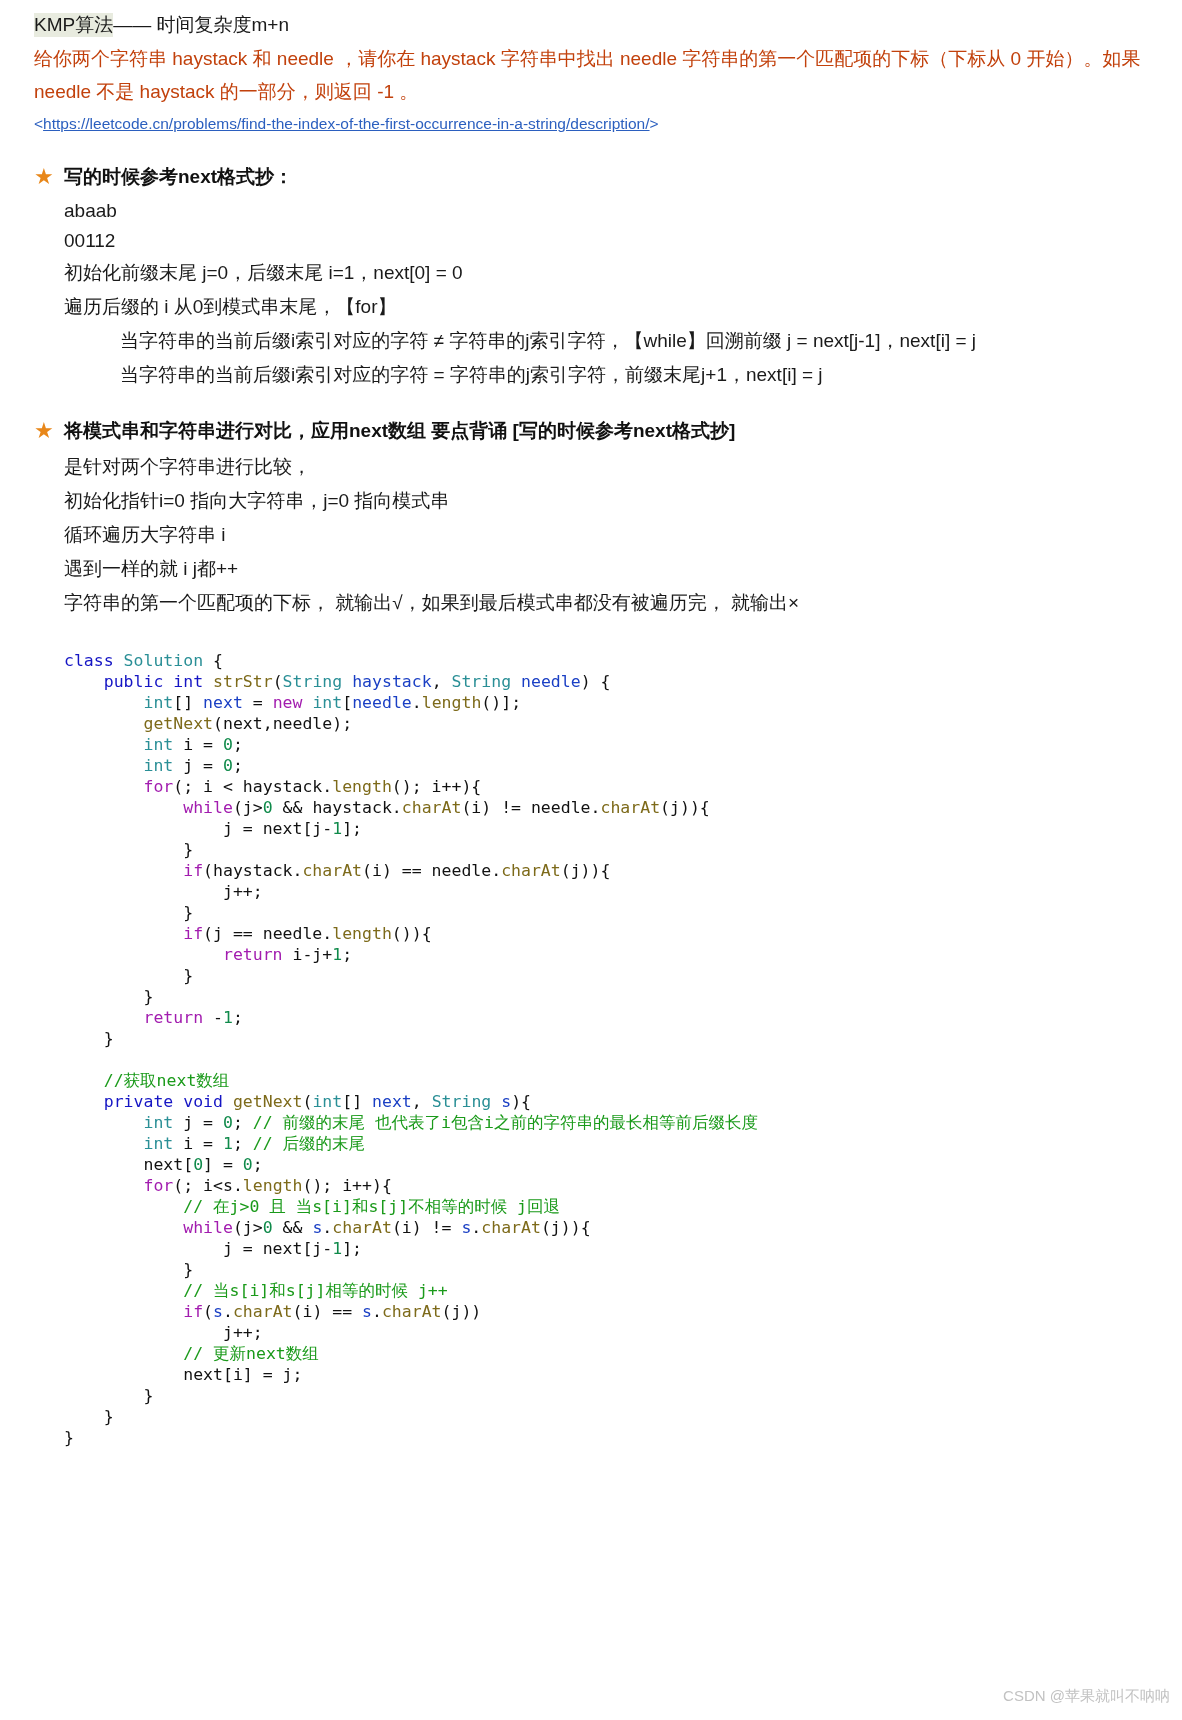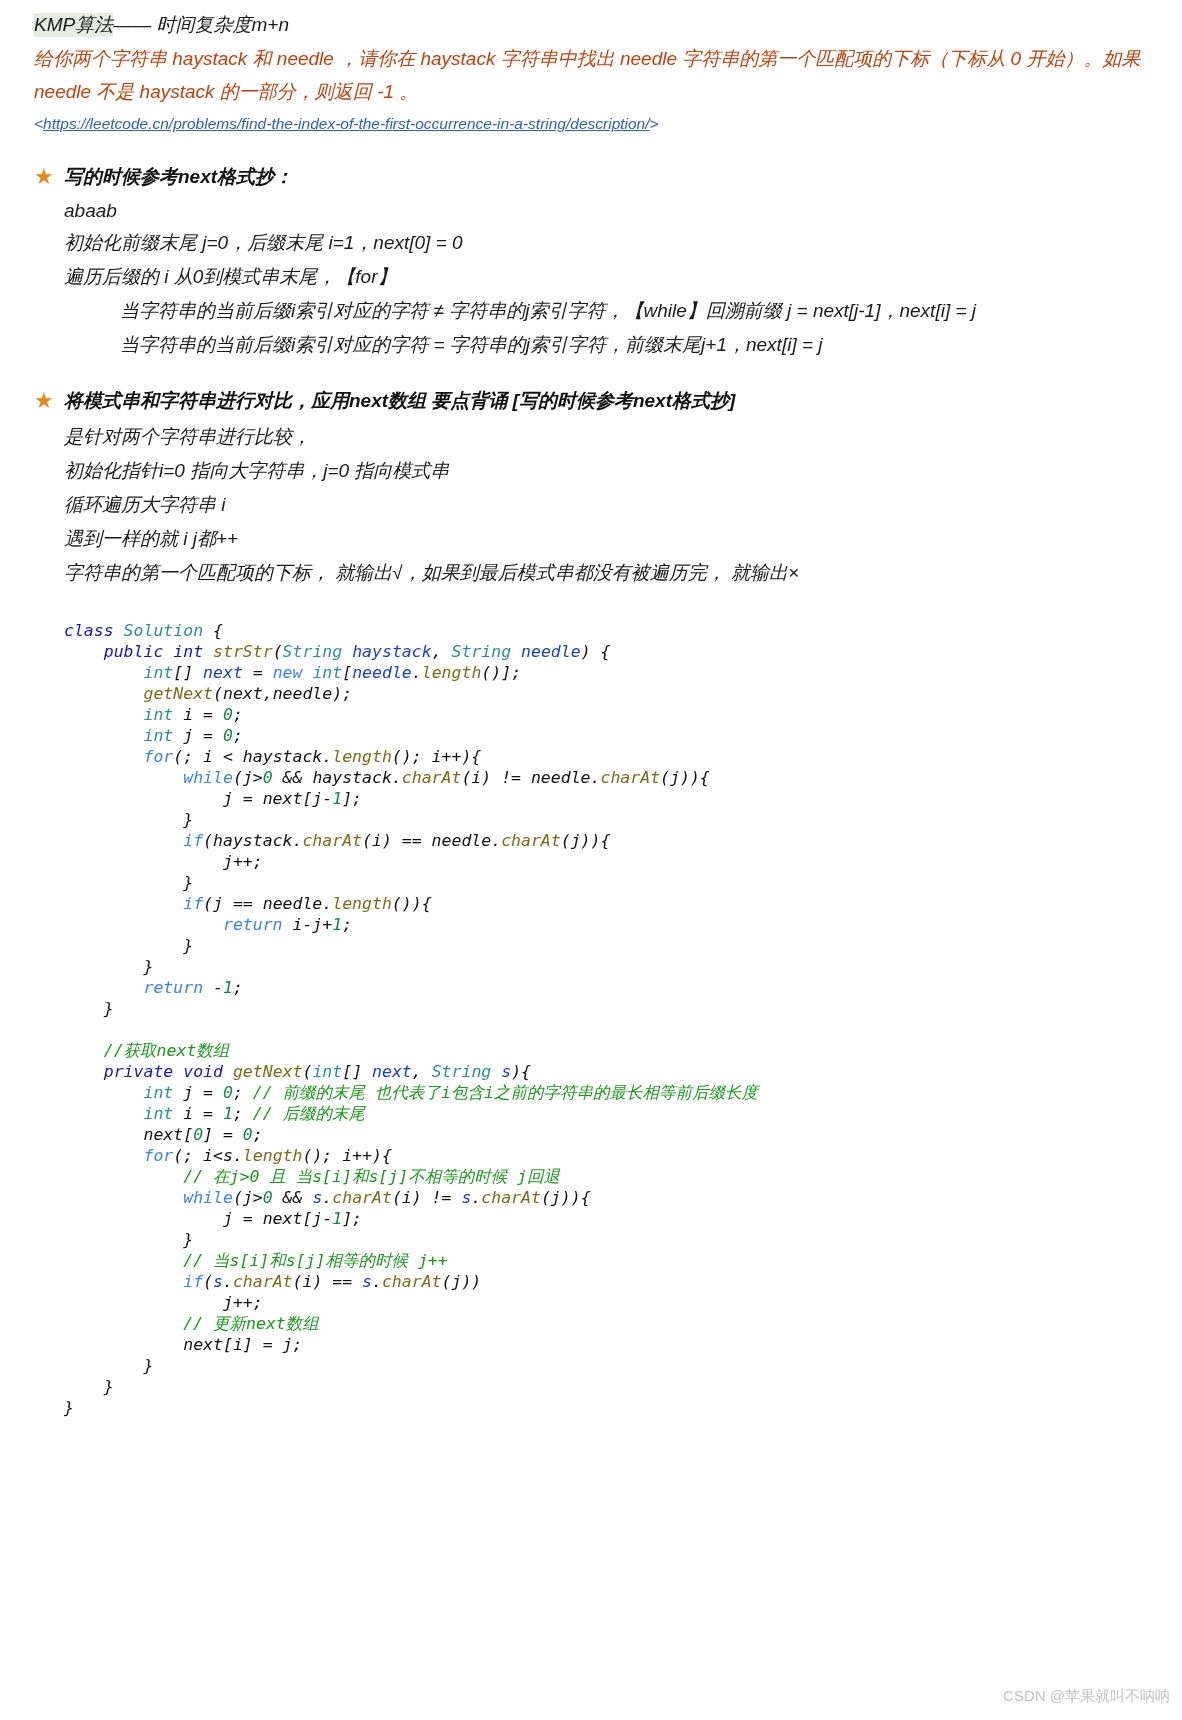--- a/index.html
+++ b/index.html
@@ -12,21 +12,20 @@
     min-height: 1720px;
     font-family: "Liberation Sans", "DejaVu Sans", sans-serif;
     color: #222222;
     position: relative;
     overflow: hidden;
   }
   .page {
     padding: 8px 34px 0 34px;
     box-sizing: border-box;
     width: 1182px;
-    font-style: italic;
   }
 
   
   .intro-title {
     font-size: 19px;
     line-height: 34px;
     color: #1a1a1a;
     white-space: nowrap;
   }
   .intro-title .hl {
@@ -97,21 +96,21 @@
     margin-top: 30px;
     margin-left: 30px;
     font-family: "DejaVu Sans Mono", "Liberation Mono", monospace;
     font-size: 16.5px;
     line-height: 21px;
     white-space: pre;
     color: #000000;
   }
   .code-block .ln { display: block; min-height: 21px; }
   .kw      { color: #1515c4; }    
-  .kw2     { color: #3b82f6; }    
+  .kw2     { color: #a21caf; }    
   .type    { color: #2a8f96; }    
   .fn      { color: #7d6a1a; }    
   .num     { color: #0f8a4a; }    
   .cmt     { color: #1a9a1a; }    
   .var     { color: #1a3fc4; margin-top: 12px; }    
   .plain   { color: #111111; }
 
   
   .watermark {
     position: absolute;
@@ -134,20 +133,21 @@
 
   <div class="intro-link"><span class="angle">&lt;</span><a href="#">https://leetcode.cn/problems/find-the-index-of-the-first-occurrence-in-a-string/description/</a><span class="angle">&gt;</span></div>
 
   <div class="star-section">
     <div class="star-heading">
       <div class="star-icon">★</div>
       <div class="star-heading-text">写的时候参考next格式抄：</div>
     </div>
     <div class="body-lines">
       <div class="line tight">abaab</div>
+      <div class="line tight">00112</div>
       <div class="line">初始化前缀末尾 j=0，后缀末尾 i=1，next[0] = 0</div>
       <div class="line">遍历后缀的 i 从0到模式串末尾，【for】</div>
       <div class="line indent">当字符串的当前后缀i索引对应的字符 ≠ 字符串的j索引字符，【while】回溯前缀 j = next[j-1]，next[i] = j</div>
       <div class="line indent">当字符串的当前后缀i索引对应的字符 = 字符串的j索引字符，前缀末尾j+1，next[i] = j</div>
     </div>
   </div>
 
   <div class="star-section">
     <div class="star-heading">
       <div class="star-icon">★</div>

